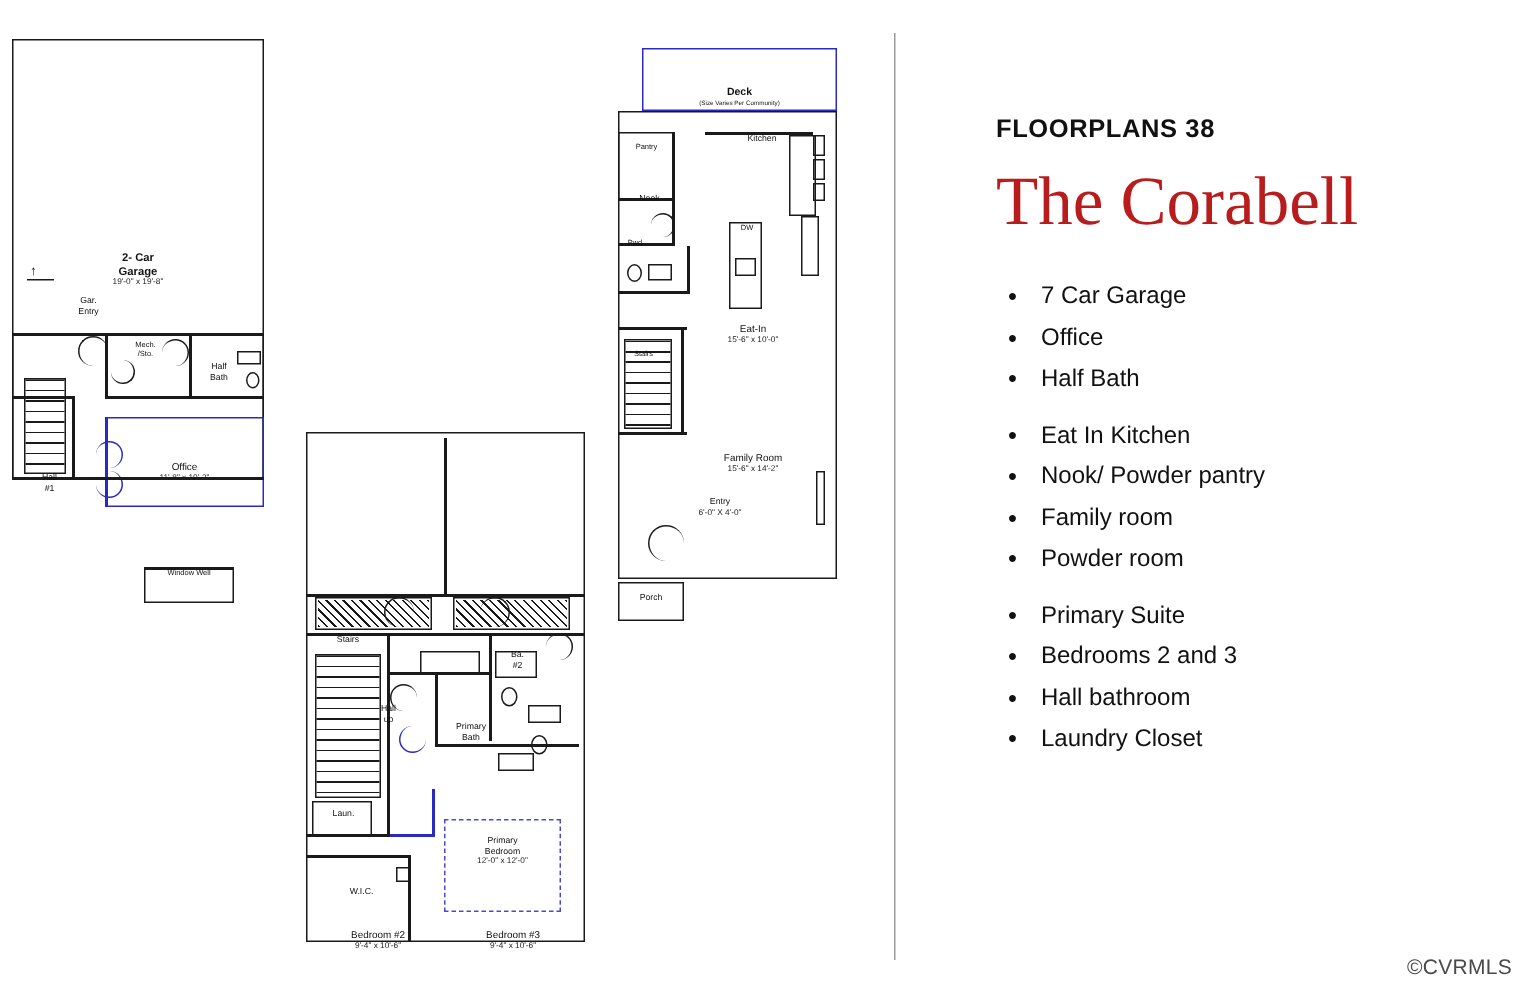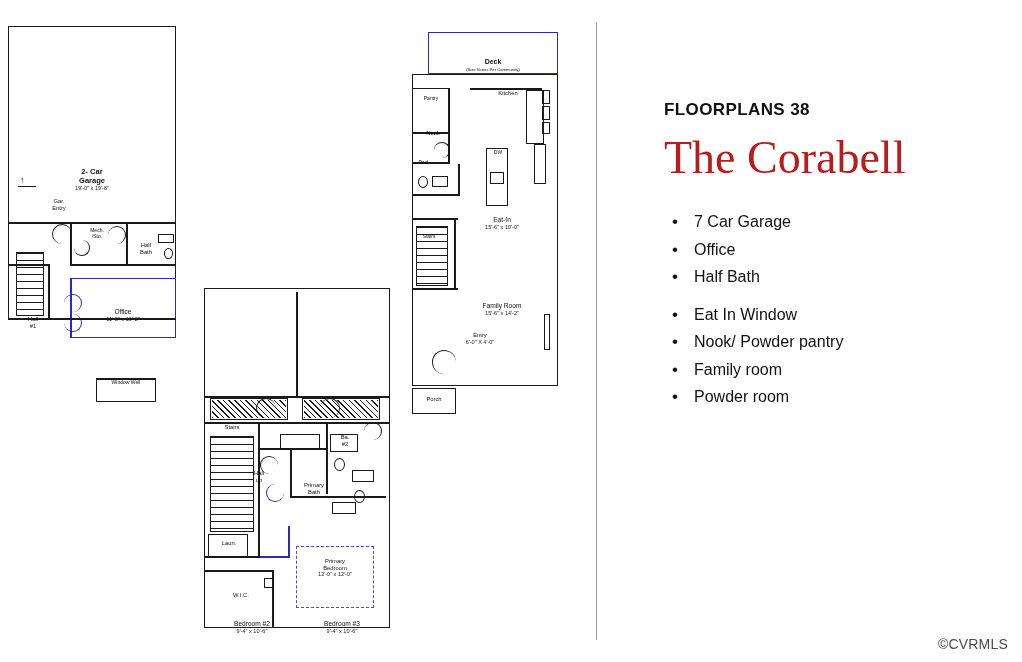--- a/index.html
+++ b/index.html
@@ -13,21 +13,21 @@
   .page{position:relative;width:1022px;height:662px;}
 
   
   .divider{
     position:absolute;left:596px;top:22px;width:1px;height:618px;
     background:#9a9a9a;
   }
 
   
   .right{
-    position:absolute;left:664px;top:100px;width:340px;
+    position:absolute;left:664px;top:76px;width:340px;
   }
   .fp-head{
     font-size:17px;font-weight:bold;letter-spacing:.4px;color:#111;
     margin:0 0 14px 0;
   }
   .title{
     font-family:"Liberation Serif", serif;
     font-size:46px;font-weight:400;color:#b91c1c;letter-spacing:0px;
     margin:0 0 26px 0;line-height:1.05;
   }
@@ -311,22 +311,28 @@
     <div class="fp-head">FLOORPLANS  38</div>
     <h1 class="title">The Corabell</h1>
 
     <ul class="items">
       <li>7 Car Garage</li>
       <li>Office</li>
       <li>Half Bath</li>
     </ul>
 
     <ul class="items">
-      <li>Eat In Window</li>
+      <li>Eat In Kitchen</li>
       <li>Nook/ Powder pantry</li>
       <li>Family room</li>
       <li>Powder room</li>
     </ul>
 
+    <ul class="items">
+      <li>Primary Suite</li>
+      <li>Bedrooms 2 and 3</li>
+      <li>Hall bathroom</li>
+      <li>Laundry Closet</li>
+    </ul>
   </div>
 
   <div class="watermark">©CVRMLS</div>
 </div>
 
 </body></html>

